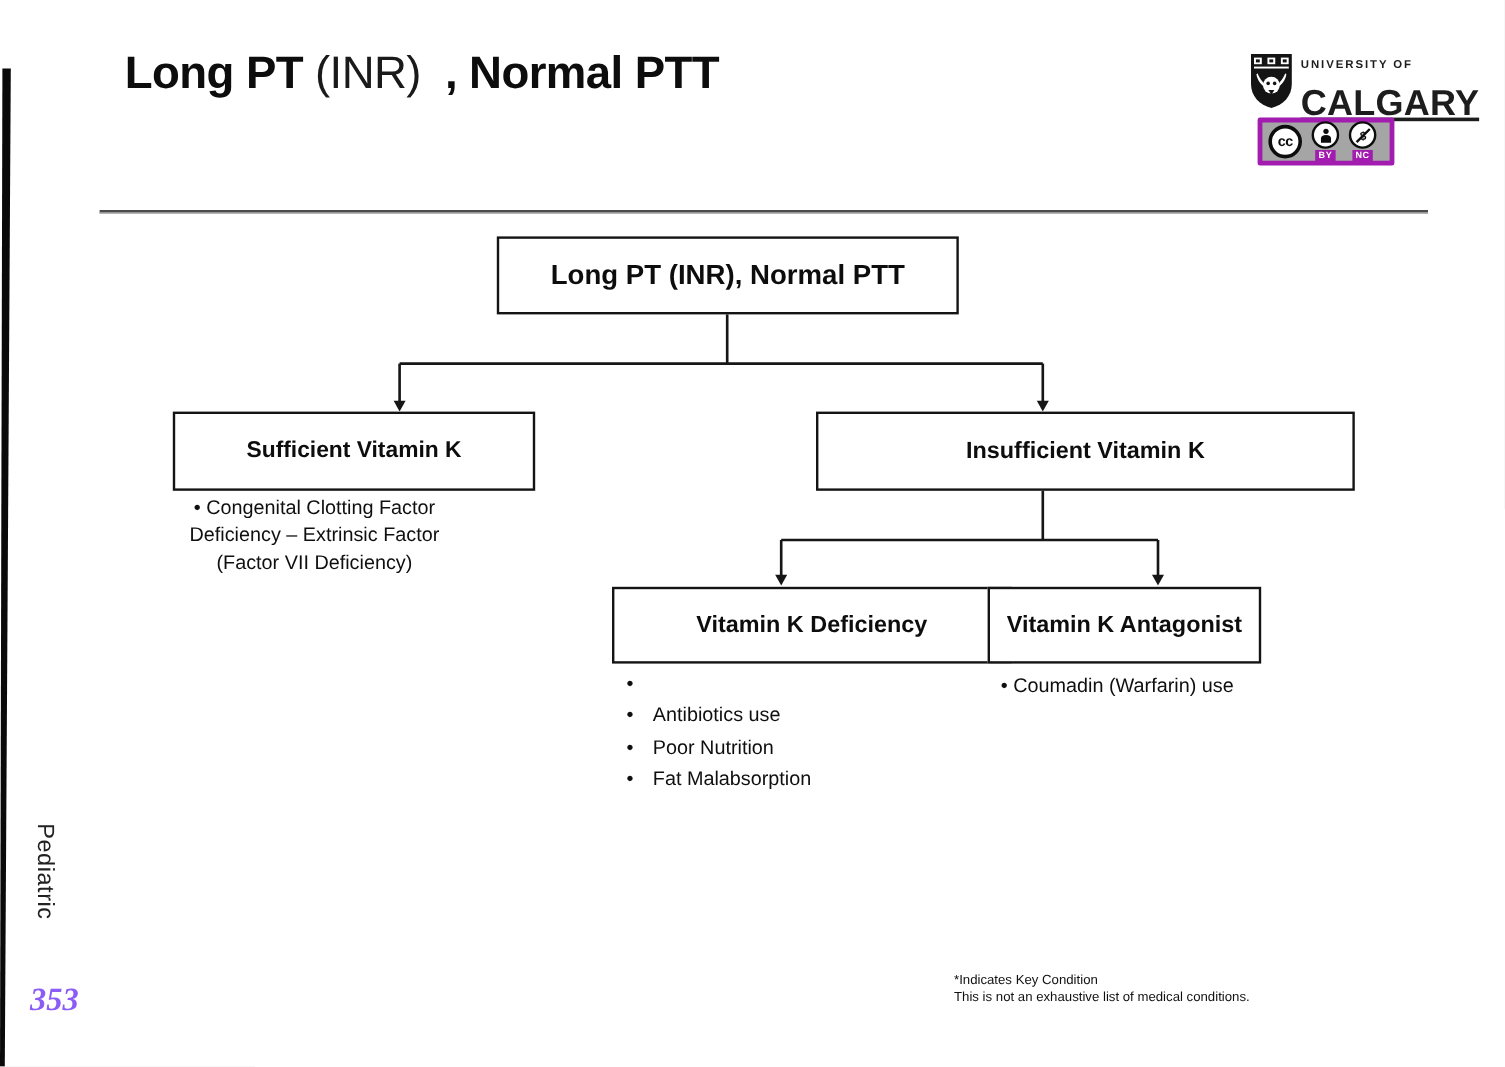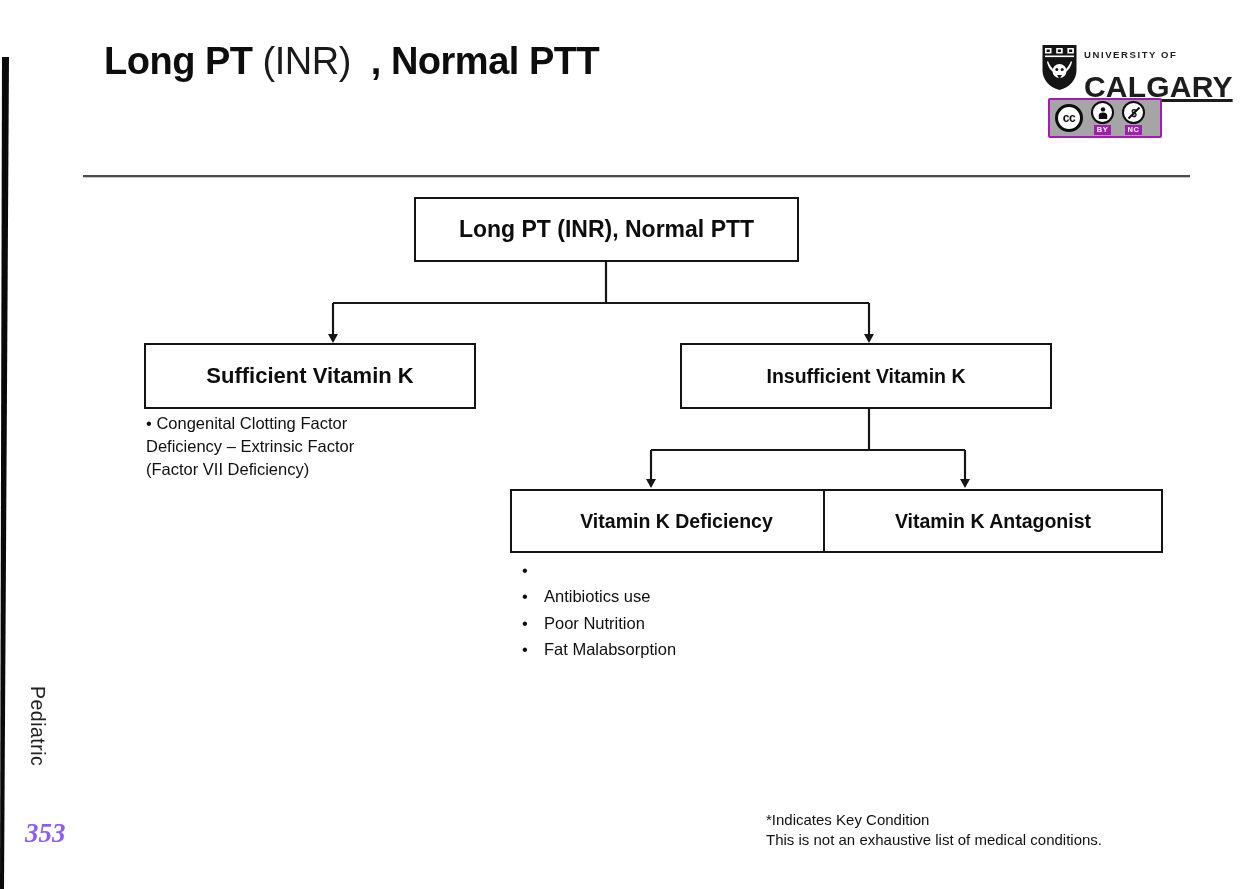--- a/index.html
+++ b/index.html
@@ -20,21 +20,21 @@
     background:#4b4b4b;border-bottom:1px solid #c9c9c9;
   }
   
   .logo{position:absolute;left:1041px;top:44px;display:flex;align-items:flex-start;}
   .logo-text{margin-left:6px;color:#1d1d1d;}
   .logo-top{font-size:9.5px;font-weight:bold;letter-spacing:1.6px;margin-top:5px;}
   .logo-bottom{font-size:30px;font-weight:bold;letter-spacing:0.2px;margin-top:12px;line-height:1;text-decoration:underline;}
   
   .cc-badge{
     position:absolute;left:1048px;top:98px;width:114px;height:40px;
-    background:#a5a5a5;border:2px solid #a21caf;border-radius:2px;
+    background:#a5a5a5;border:4px solid #a21caf;border-radius:2px;
     box-sizing:border-box;display:flex;align-items:center;padding:0 5px;gap:8px;
   }
   .cc-circle{
     width:28px;height:28px;border:3.5px solid #0d0d0d;border-radius:50%;
     background:#fff;box-sizing:border-box;display:flex;align-items:center;justify-content:center;
     font-weight:bold;font-size:12px;letter-spacing:-0.5px;color:#0d0d0d;
   }
   .cc-item{display:flex;flex-direction:column;align-items:center;}
   .cc-item .icon-circle{
     width:23px;height:23px;border:2.5px solid #0d0d0d;border-radius:50%;
@@ -44,48 +44,48 @@
     margin-top:1px;background:#a21caf;color:#fff;font-size:7.5px;font-weight:bold;
     line-height:1.25;padding:0 3px;letter-spacing:0.5px;
   }
   
   .node{
     position:absolute;background:#fff;border:2.5px solid #141414;
     box-sizing:border-box;display:flex;align-items:center;justify-content:center;
     text-align:center;font-weight:bold;color:#0d0d0d;z-index:2;
   }
   #node-root{left:414px;top:197px;width:385px;height:65px;font-size:23px;}
-  #node-sufficient{left:144px;top:343px;width:332px;height:66px;font-size:22px;}
-  #node-insufficient{left:680px;top:343px;width:372px;height:66px;font-size:19.5px;}
+  #node-sufficient{left:144px;top:343px;width:302px;height:66px;font-size:19px;}
+  #node-insufficient{left:680px;top:343px;width:449px;height:66px;font-size:19.5px;}
   #node-vkdef{left:510px;top:489px;width:333px;height:64px;font-size:19.5px;}
-  #node-vkant{left:823px;top:489px;width:340px;height:64px;font-size:19.5px;}
+  #node-vkant{left:823px;top:489px;width:228px;height:64px;font-size:19.5px;}
   .connectors{position:absolute;left:0;top:0;z-index:1;}
   
   .note{position:absolute;font-size:16.5px;line-height:1.4;color:#0f0f0f;}
-  #note-sufficient{left:146px;top:412px;width:232px;}
+  #note-sufficient{left:146px;top:412px;width:232px;text-align:center;}
   #note-vkant{left:834px;top:560px;width:300px;line-height:1.55;}
   .note .bullet{white-space:pre;}
   .bullet-list{
     position:absolute;left:516px;top:557px;width:252px;margin:0;padding:0;
     list-style:none;font-size:16.5px;line-height:1.6;color:#0f0f0f;
   }
   .bullet-list li{display:flex;}
   .bullet-list .bullet{width:28px;flex:0 0 28px;text-align:left;padding-left:6px;box-sizing:border-box;}
   .bullet-list .txt{flex:1;}
   
   .side-label{
     position:absolute;left:26px;top:686px;writing-mode:vertical-rl;
     font-size:19.5px;color:#222;letter-spacing:0.5px;
   }
   .page-number{
     position:absolute;left:25px;top:818px;font-family:"Liberation Serif",serif;
     font-weight:bold;font-style:italic;font-size:27px;color:#8b5cf6;
   }
   .footer-note{
-    position:absolute;left:766px;top:810px;font-size:15px;line-height:1.3;color:#111;
+    position:absolute;left:795px;top:810px;font-size:11px;line-height:1.3;color:#111;
   }
 </style>
 </head>
 <body>
 
 <div id="slide">
 
   <svg class="connectors" width="1254" height="889" viewBox="0 0 1254 889">
 
     <polygon points="2,57 9,57 4,889 0,889" fill="#0a0a0a"></polygon>
@@ -197,20 +197,24 @@
     <li>
       <span class="bullet">•</span>
       <span class="txt">Poor Nutrition</span>
     </li>
     <li>
       <span class="bullet">•</span>
       <span class="txt">Fat Malabsorption</span>
     </li>
   </ul>
 
+  <div class="note" id="note-vkant">
+    <span class="bullet">•</span>
+    <span>Coumadin (Warfarin) use</span>
+  </div>
 
   <div class="side-label">Pediatric</div>
   <div class="page-number">353</div>
 
   <div class="footer-note">
     <div>*Indicates Key Condition</div>
     <div>This is not an exhaustive list of medical conditions.</div>
   </div>
 
 </div>

